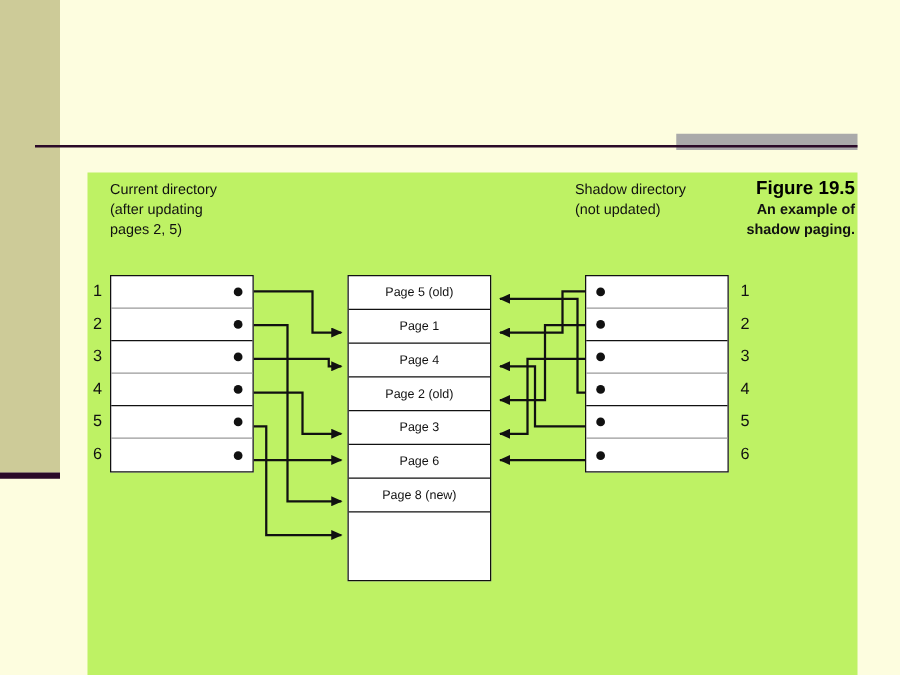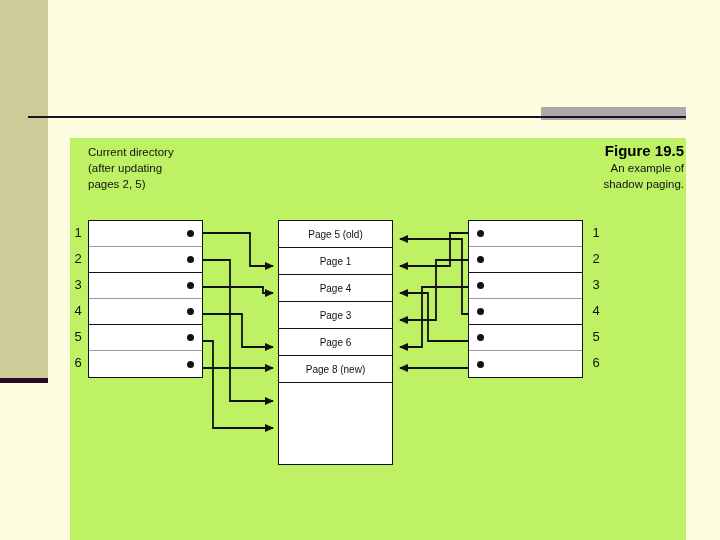--- a/index.html
+++ b/index.html
@@ -68,20 +68,21 @@
     text-align: right;
     line-height: 16px;
   }
   .fig-caption-body {
     position: absolute;
     font-size: 11.5px;
     color: #111111;
     text-align: right;
     line-height: 16px;
     white-space: pre-line;
+    font-weight: bold;
   }
   
   .dir-table {
     position: absolute;
     box-sizing: border-box;
     border: 1.4px solid #111111;
     background: #ffffff;
   }
   .dir-row {
     position: relative;
@@ -143,20 +144,22 @@
   <div class="gray-accent"></div>
   <div class="title-rule"></div>
 
   <div class="figure-panel">
 
     <div class="fig-label" style="left:18px; top:6px; width:170px;">Current directory
 (after updating
 pages 2, 5)</div>
 
 
+    <div class="fig-label" style="left:390px; top:6px; width:170px;">Shadow directory
+(not updated)</div>
 
     <div class="fig-caption-title" style="left:450px; top:5px; width:164px;">Figure 19.5</div>
 
     <div class="fig-caption-body" style="left:450px; top:22px; width:164px;">An example of
 shadow paging.</div>
 
     <svg class="wires" viewBox="0 0 616 327">
       <defs>
         <marker id="ar" markerWidth="9" markerHeight="8" refX="8" refY="4" orient="auto" markerUnits="userSpaceOnUse">
           <path d="M0,0 L9,4 L0,8 z" fill="#111111"></path>
@@ -219,20 +222,21 @@
         <div class="dir-index" style="left: 0px; top: 134px;">3</div>
         <div class="dir-index" style="left: 0px; top: 160px;">4</div>
         <div class="dir-index" style="left: 0px; top: 186px;">5</div>
         <div class="dir-index" style="left: 0px; top: 212px;">6</div>
       </div>
 
     <div class="pages-table" id="pages" style="left:208px; top:82px; width:115px; height:245px;">
         <div class="page-row">Page 5 (old)</div>
         <div class="page-row">Page 1</div>
         <div class="page-row">Page 4</div>
+        <div class="page-row">Page 2 (old)</div>
         <div class="page-row">Page 3</div>
         <div class="page-row">Page 6</div>
         <div class="page-row">Page 8 (new)</div>
         <div class="page-row"></div>
       </div>
 
     <div class="dir-table" id="shd-dir" style="left:398px; top:82px; width:115px; height:158px;">
         <div class="dir-row">
           <span class="dir-dot" style="left: 8px;"></span>
         </div>

